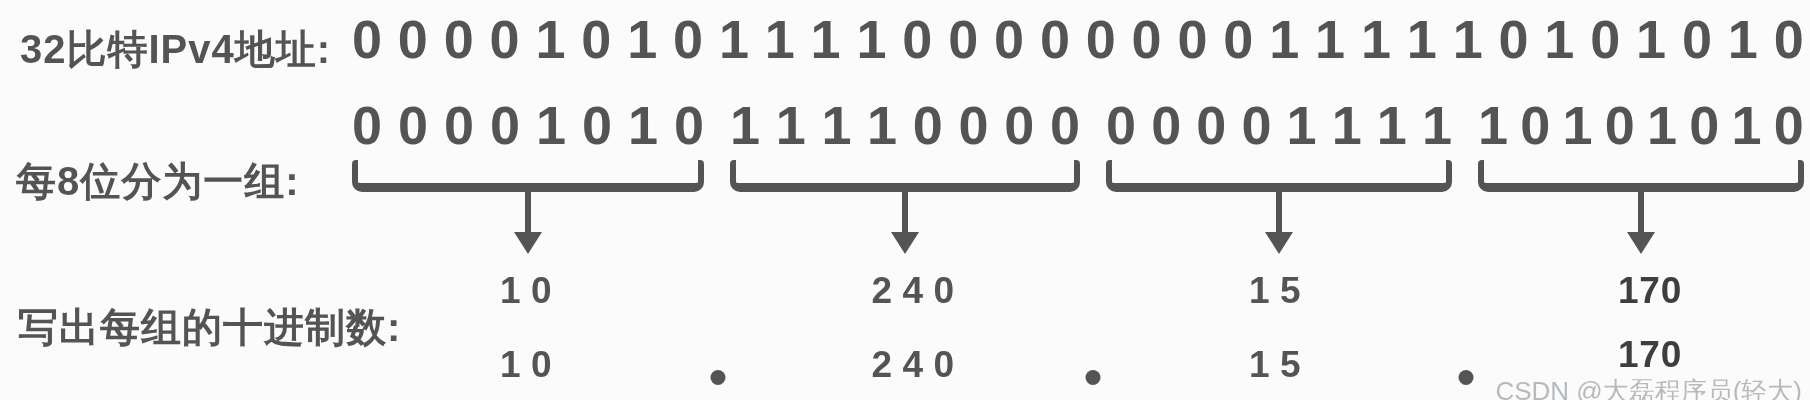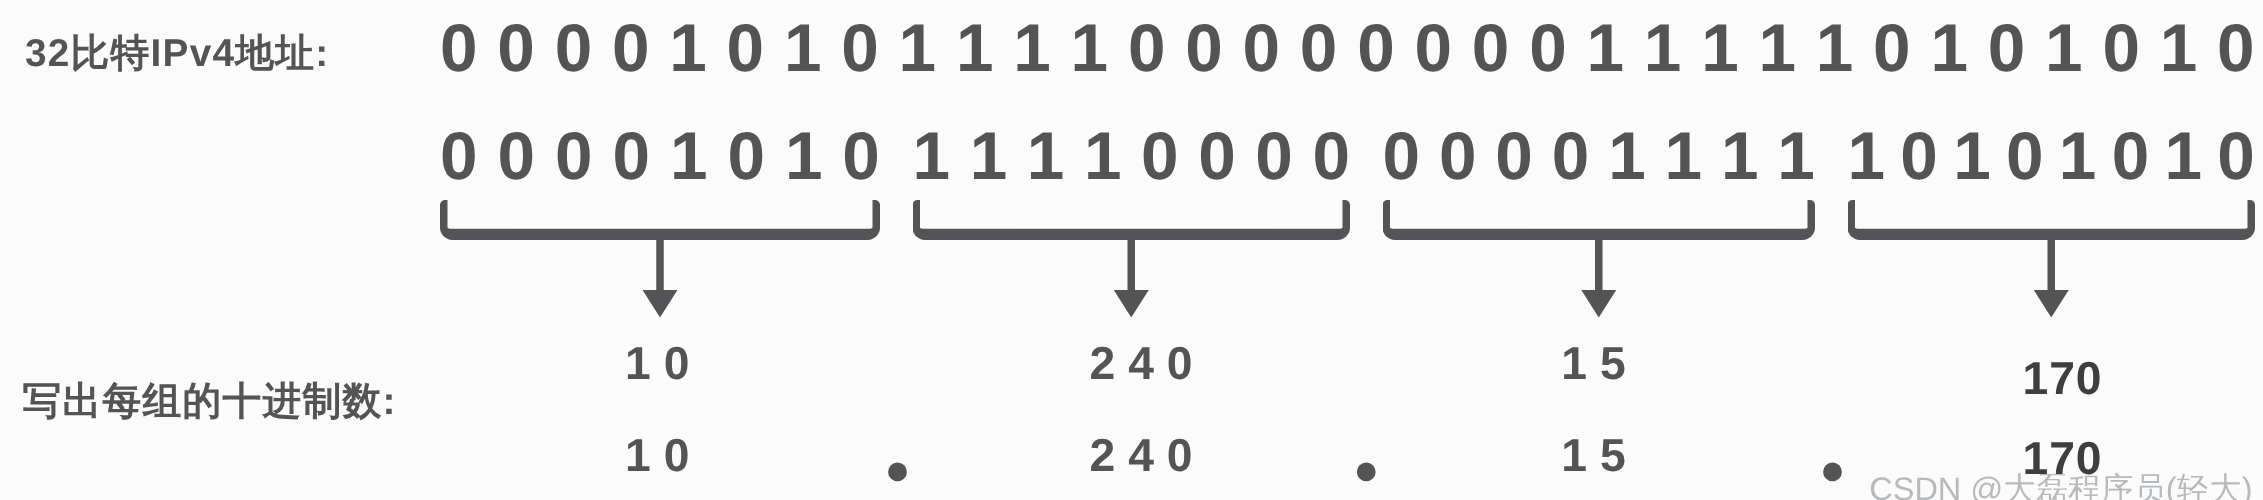--- a/index.html
+++ b/index.html
@@ -8,21 +8,21 @@
     --ink-dark:#3e3e40;
     --wm:#b7babd;
   }
   *{box-sizing:border-box;margin:0;padding:0;}
   body{font-family:"Liberation Sans","DejaVu Sans",sans-serif;background:#fff;}
   .canvas{
     position:relative;width:1810px;height:400px;
     background:var(--bg);overflow:hidden;color:var(--ink);
   }
   .label{
-    position:absolute;font-size:31px;font-weight:bold;color:var(--ink);
+    position:absolute;font-size:40px;font-weight:bold;color:var(--ink);
     white-space:nowrap;letter-spacing:1px;
   }
   .l1{left:20px;top:22px;}
   .l2{left:16px;top:154px;}
   .l3{left:18px;top:300px;}
   .l4{left:18px;top:354px;}
 
   .bits{
     display:flex;justify-content:space-between;
     font-size:54px;font-weight:bold;line-height:1;color:var(--ink);
@@ -62,21 +62,21 @@
     font-size:37px;font-weight:bold;color:var(--ink);
     letter-spacing:0.28em;white-space:nowrap;line-height:1;
   }
   .num.tight{letter-spacing:0.02em;color:var(--ink-dark);}
   .r3{top:272px;}
   .r4{top:346px;}
   .r4.tight{top:336px;}
   .c1{left:531px;}
   .c2{left:906px;margin-left:12px;}
   .c3{left:1280px;}
-  .c4{left:1650px;margin-top:12px;}
+  .c4{left:1650px;}
 
   .dot{
     position:absolute;top:370px;transform:translateX(-50%);
     width:15px;height:15px;border-radius:50%;background:var(--ink);
     font-size:0;
   }
   .d1{left:718px;}
   .d2{left:1093px;}
   .d3{left:1466px;}
 
@@ -119,20 +119,21 @@
       <span>1</span>
       <span>0</span>
       <span>1</span>
       <span>0</span>
       <span>1</span>
       <span>0</span>
       <span>1</span>
       <span>0</span>
     </div>
 
+  <div class="label l2">每8位分为一组:</div>
   <div class="groups">
     <div class="group g1">
       <div class="bits">
           <span>0</span>
           <span>0</span>
           <span>0</span>
           <span>0</span>
           <span>1</span>
           <span>0</span>
           <span>1</span>

